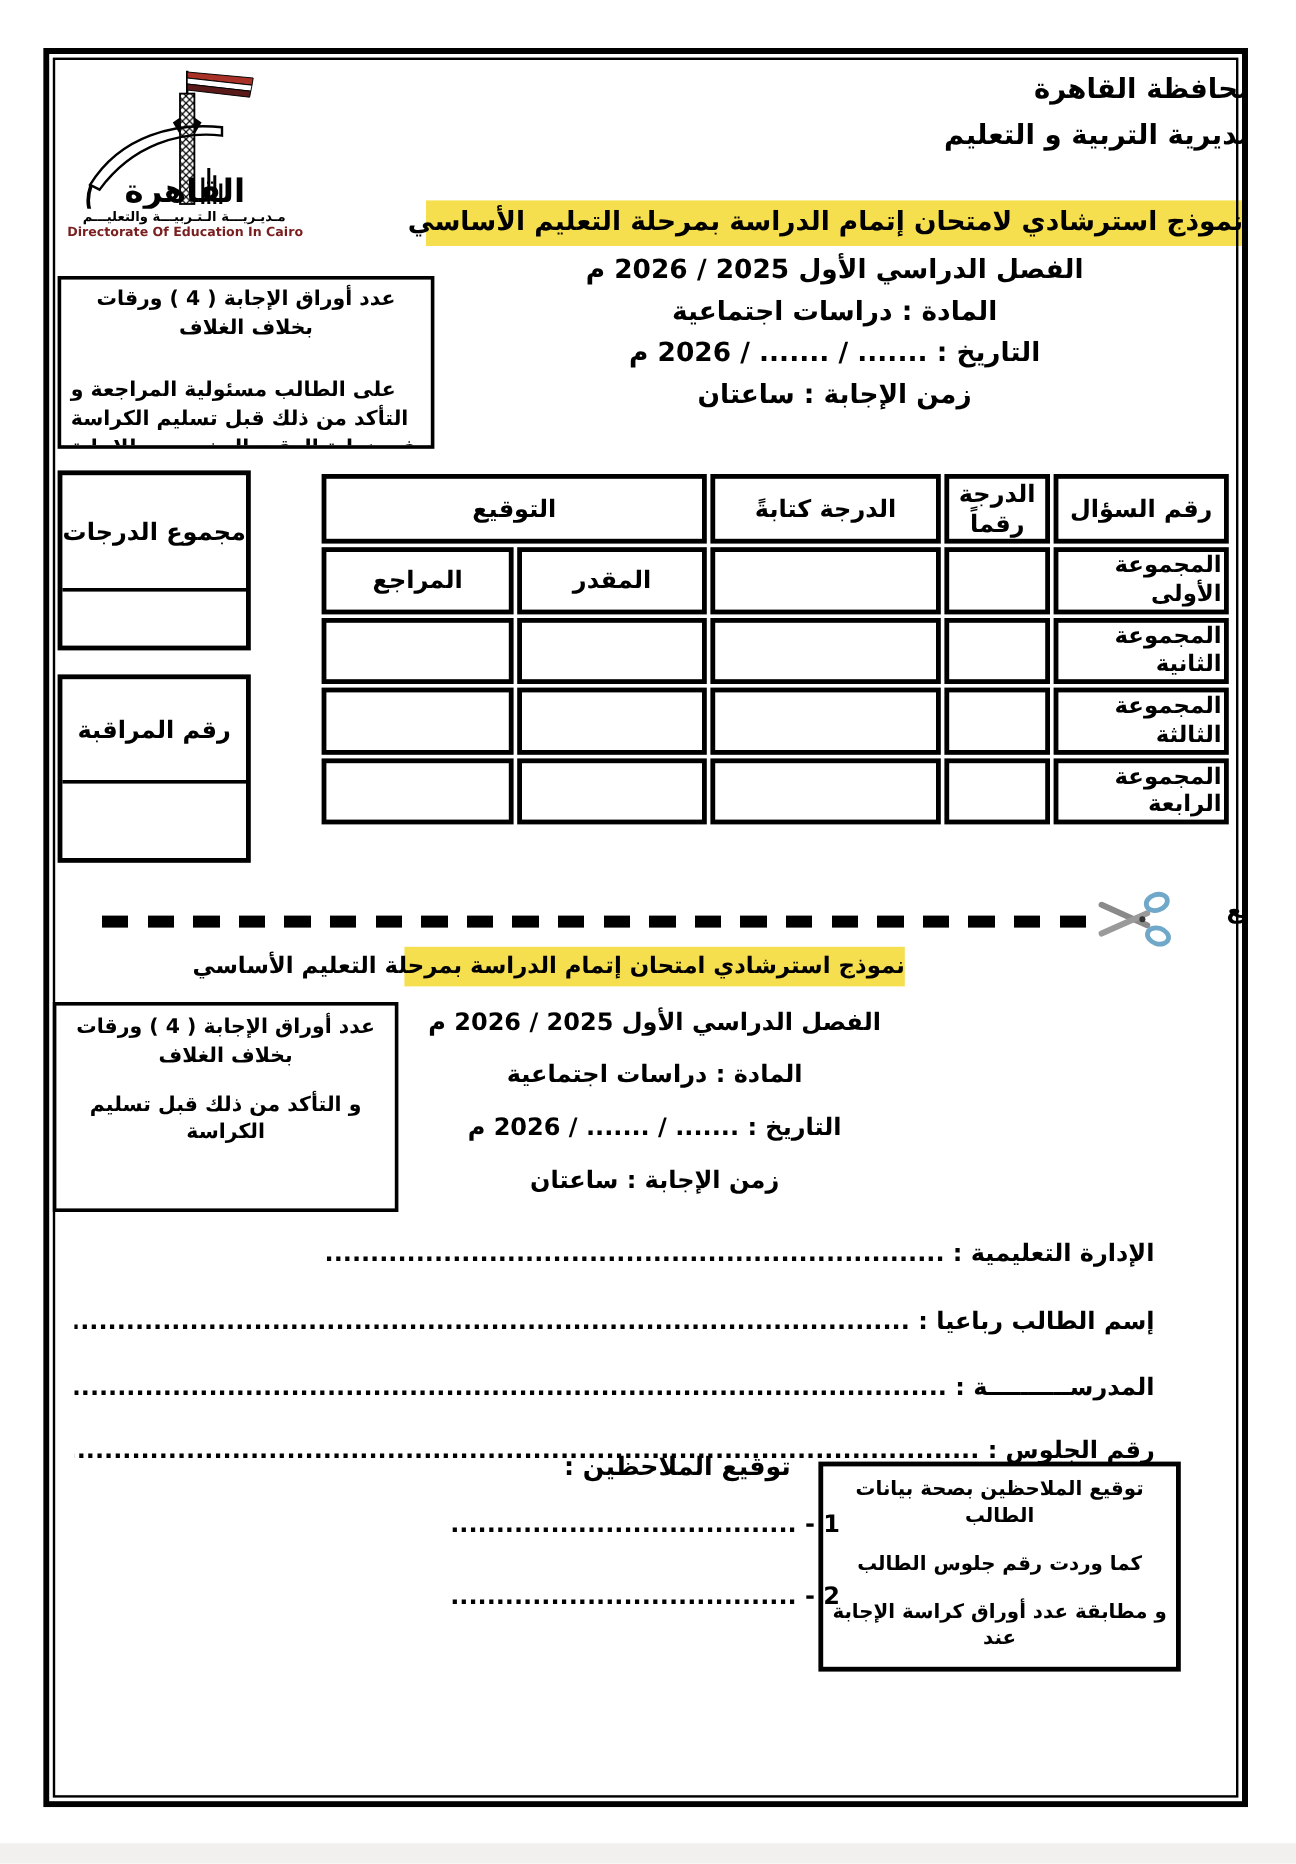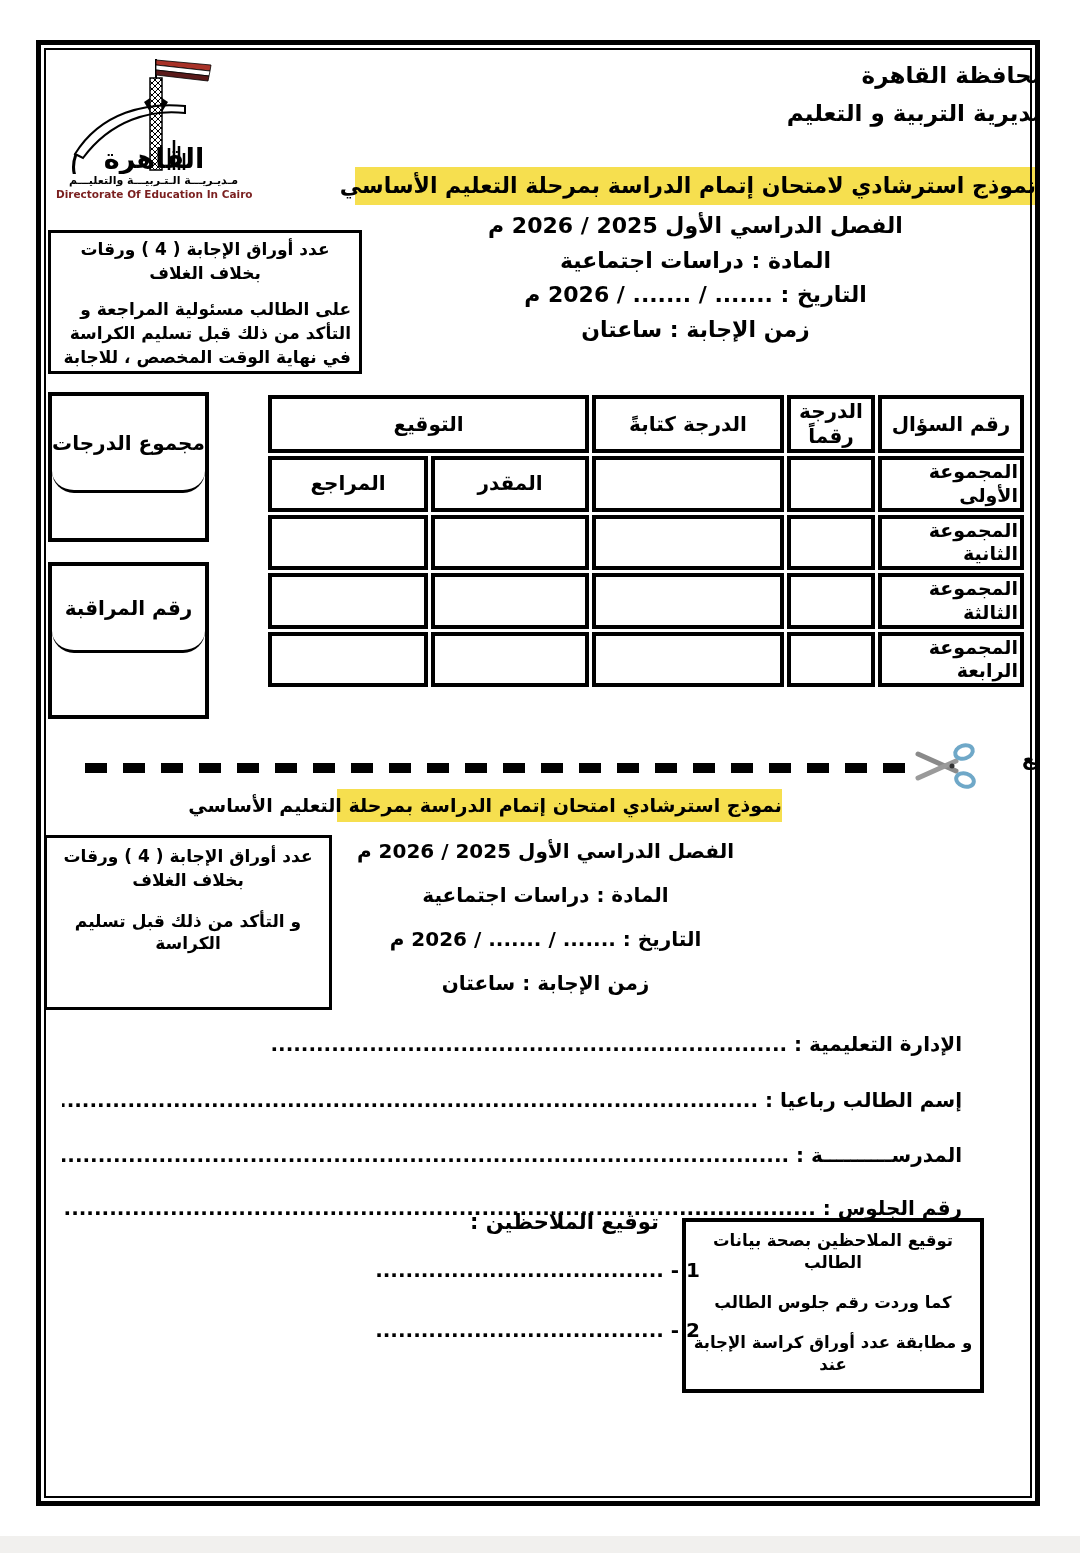--- a/index.html
+++ b/index.html
@@ -21,24 +21,24 @@
   .logo .ar{font-size:11px;line-height:14px;letter-spacing:1px;white-space:nowrap;}
   .logo .en{font-size:10.5px;line-height:13px;color:#7a1f1f;white-space:nowrap;}
 
   .yellow1{left:319px;top:127px;width:681px;height:38px;background:var(--hl);
     font-size:22px;line-height:38px;text-align:center;direction:rtl;white-space:nowrap;}
   .meta1{left:319px;top:169px;width:681px;font-size:22px;line-height:34.5px;text-align:center;direction:rtl;}
 
   .note1{left:12px;top:190px;width:314px;height:144px;border:3px solid #000;box-sizing:border-box;
     direction:rtl;font-size:17px;padding:4px 8px;overflow:hidden;}
   .note1 .c{text-align:center;line-height:24px;}
-  .note1 .b{text-align:right;line-height:24px;margin-top:12px;}
+  .note1 .b{text-align:left;line-height:24px;margin-top:28px;}
 
   .sidebox{border:4px solid #000;box-sizing:border-box;background:#fff;}
-  .sidebox .lbl{display:flex;align-items:center;justify-content:center;font-size:20px;direction:rtl;border-bottom:3px solid #000;border-radius:22px;}
+  .sidebox .lbl{display:flex;align-items:center;justify-content:center;font-size:20px;direction:rtl;border-bottom:3px solid #000;}
   .totals{left:12px;top:352px;width:161px;height:150px;}
   .totals .lbl{height:94px;}
   .monitor{left:12px;top:522px;width:161px;height:157px;}
   .monitor .lbl{height:84px;}
 
   table.gtable{position:absolute;left:229px;top:352px;border-collapse:separate;border-spacing:3px;direction:rtl;}
   table.gtable td{border:4px solid #000;box-sizing:border-box;background:#fff;
     font-size:20px;text-align:center;vertical-align:middle;padding:0 3px;line-height:1.25;}
   table.gtable col.cq{width:146px;} table.gtable col.cn{width:88px;}
   table.gtable col.cw{width:192px;} table.gtable col.ce{width:158px;} table.gtable col.cr{width:160px;}
@@ -46,21 +46,21 @@
   table.gtable tr.r1 td{height:48px;}
   table.gtable tr.rr td{height:46px;}
   table.gtable td.rl{text-align:right;font-size:19px;padding:0 2px;}
 
   .cutline{left:49px;top:723px;width:822px;height:10px;
     background:repeating-linear-gradient(90deg,#000 0 22px,transparent 22px 38px);}
   .scissors{left:878px;top:700px;width:62px;height:52px;}
   .cutword{left:986px;top:706px;font-size:20px;direction:rtl;white-space:nowrap;}
 
   .yellow2{left:301px;top:749px;width:417px;height:33px;background:var(--hl);
-    font-size:19px;line-height:33px;text-align:center;direction:rtl;white-space:nowrap;padding-left:28px;}
+    font-size:19px;line-height:33px;text-align:center;direction:rtl;white-space:nowrap;}
   .meta2{left:301px;top:789px;width:417px;font-size:20px;line-height:44px;text-align:center;direction:rtl;}
 
   .note2{left:8px;top:795px;width:288px;height:175px;border:3px solid #000;box-sizing:border-box;
     direction:rtl;font-size:17px;text-align:center;padding:6px 6px 0 6px;overflow:hidden;}
   .note2 .h{line-height:24px;}
   .note2 .l{line-height:22px;margin-top:18px;}
 
   .field{right:78px;direction:rtl;text-align:right;font-size:20px;white-space:nowrap;overflow:hidden;max-width:900px;}
   .f1{top:992px;text-align:right;} .f2{top:1048px;} .f3{top:1103px;} .f4{top:1156px;}
 

